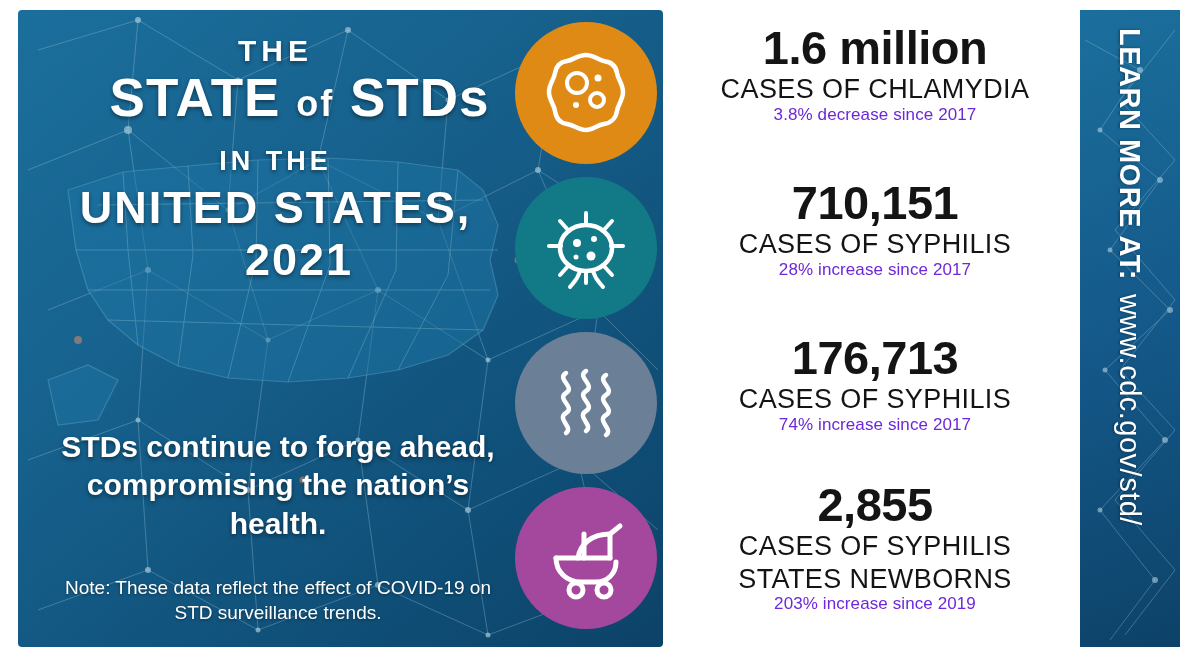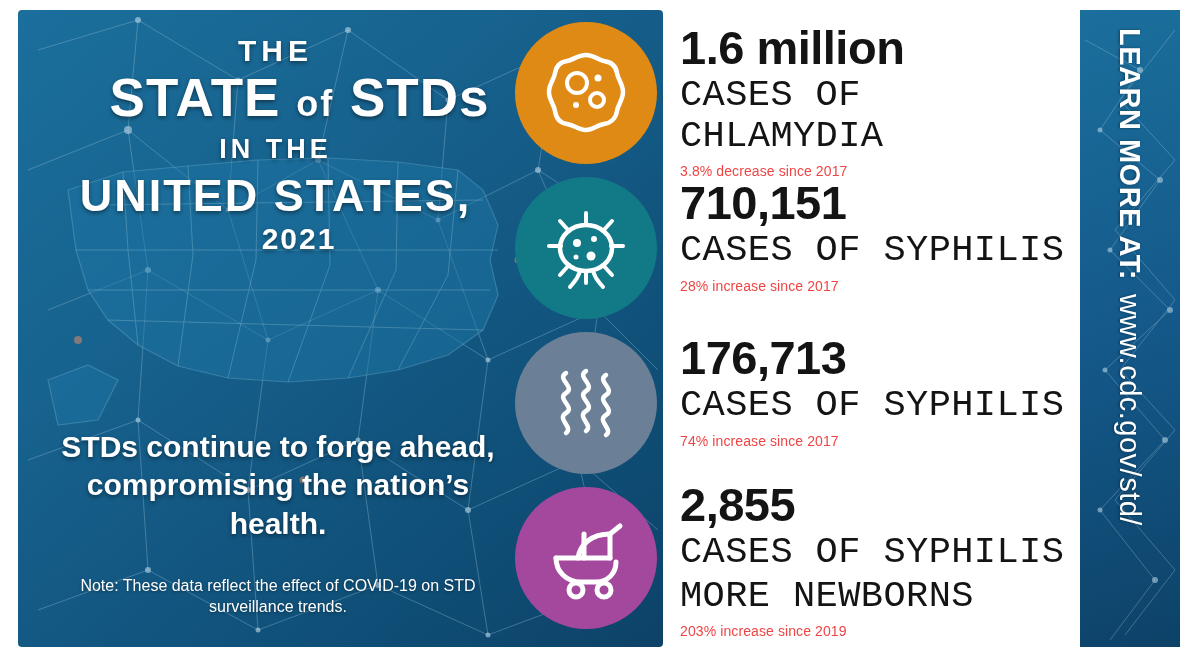--- a/index.html
+++ b/index.html
@@ -59,31 +59,31 @@
     margin-left: 48px;
   }
   .t-main .small {
     font-size: 36px;
     letter-spacing: 2px;
   }
   .t-inthe {
     font-size: 27px;
     font-weight: bold;
     letter-spacing: 4px;
-    margin-top: 8px;
+    margin-top: 20px;
   }
   .t-us {
     font-size: 45px;
     font-weight: bold;
     letter-spacing: 2px;
     margin-top: 6px;
     line-height: 1.12;
   }
   .t-year {
-    font-size: 30px;
+    font-size: 45px;
     font-weight: bold;
     letter-spacing: 2px;
     line-height: 1.15;
     padding-left: 47px;
   }
 
   .tagline {
     position: absolute;
     left: 30px;
     top: 418px;
@@ -95,35 +95,36 @@
     line-height: 1.28;
     text-shadow: 0 2px 4px rgba(0,0,0,0.45);
   }
   .note {
     position: absolute;
     left: 30px;
     top: 565px;
     width: 460px;
     text-align: center;
     color: #ffffff;
-    font-size: 16px;
+    font-size: 19px;
     line-height: 1.32;
     text-shadow: 0 1px 3px rgba(0,0,0,0.4);
   }
 
   
   .stats {
     position: absolute;
     left: 515px;
     top: 14px;
     width: 560px;
   }
   .stat-row {
     position: relative;
     height: 155px;
+    text-align: center;
   }
   .icon-circle {
     position: absolute;
     left: 0;
     top: 8px;
     width: 142px;
     height: 142px;
     border-radius: 50%;
     display: flex;
     align-items: center;
@@ -136,31 +137,29 @@
     width: 390px;
   }
   .stat-number {
     font-size: 47px;
     font-weight: bold;
     color: #141414;
     line-height: 1.02;
     letter-spacing: -0.5px;
   }
   .stat-label {
-    font-size: 37px;
+    font-size: 27px;
     color: #141414;
     line-height: 1.1;
     letter-spacing: 0.4px;
     margin-top: 3px;
-    font-family: Liberation Mono, monospace;
   }
   .stat-change {
-    font-size: 14px;
-    color: #ef4444;
-    margin-top: 7px;
+    font-size: 17px;
+    color: #6d28d9;
     letter-spacing: 0.1px;
   }
   .row-4 .stat-text { top: 2px; }
 
   
   .right-bar {
     position: absolute;
     left: 1080px;
     top: 10px;
     width: 100px;
@@ -362,21 +361,21 @@
             <path d="M70 22 L80 14"></path>
             <path d="M44 46 L44 22"></path>
           </g>
           <circle cx="36" cy="78" r="7" fill="none" stroke="#ffffff" stroke-width="5"></circle>
           <circle cx="64" cy="78" r="7" fill="none" stroke="#ffffff" stroke-width="5"></circle>
         </svg>
       </div>
       <div class="stat-text">
         <div class="stat-number">2,855</div>
         <div class="stat-label">CASES OF SYPHILIS</div>
-        <div class="stat-label">MORE NEWBORNS</div>
+        <div class="stat-label">STATES NEWBORNS</div>
         <div class="stat-change">203% increase since 2019</div>
       </div>
     </div>
 
   </div>
 
   <div class="right-bar">
     <svg class="net-svg" width="100" height="637">
       <g stroke="#9fc4d8" stroke-width="1" opacity="0.35" fill="none">
         <path d="M5 30 L60 60 L20 120 L80 170 L30 240 L90 300 L25 360 L85 430 L20 500 L75 570 L30 630"></path>

